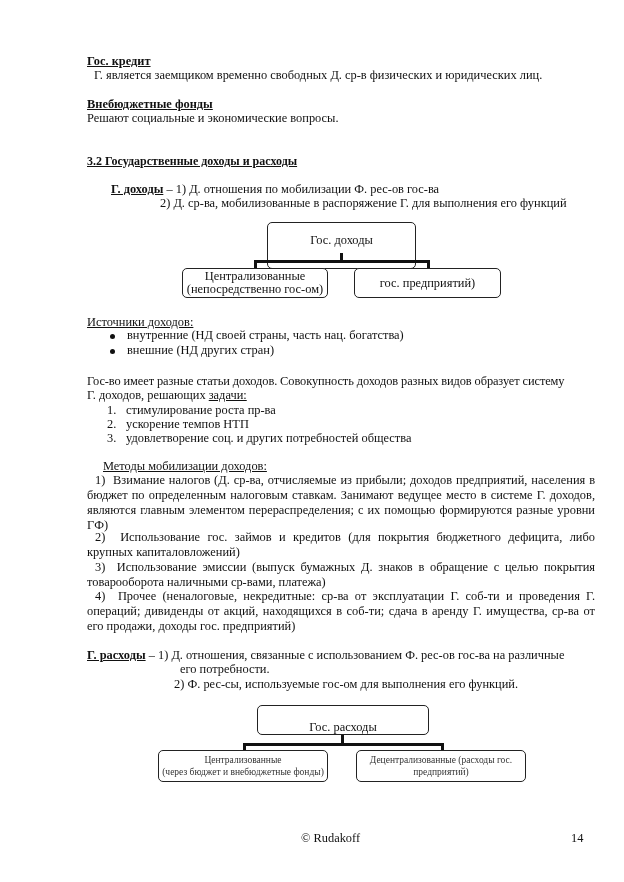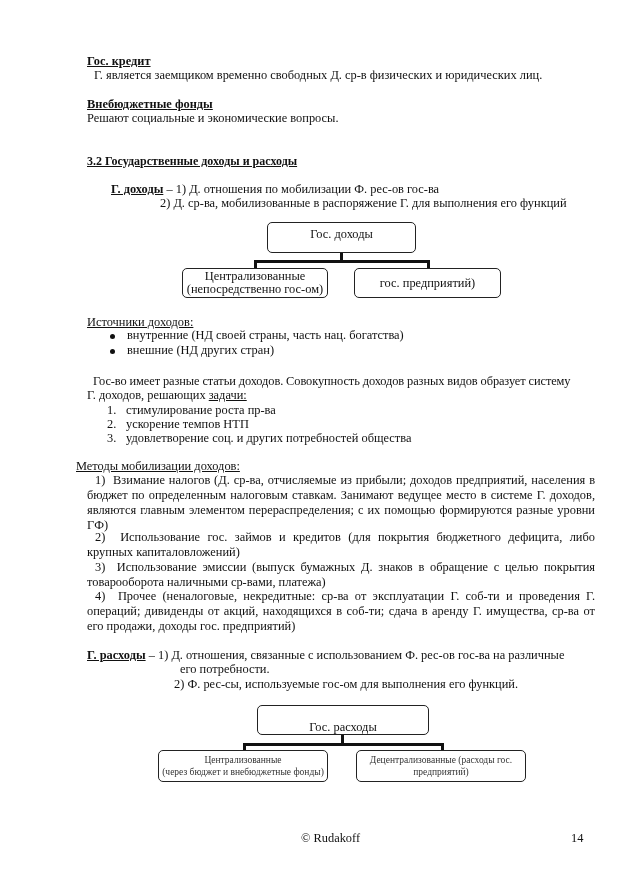--- a/index.html
+++ b/index.html
@@ -31,21 +31,21 @@
 <div class="abs" style="left:87px;top:111px;">Решают социальные и экономические вопросы.</div>
 
 <div class="abs hdr" style="left:87px;top:152px;font-size:12px;line-height:18px;">3.2 Государственные доходы и  расходы</div>
 
 <div class="abs" style="left:87px;top:182px;margin-left:24px;">
   <span class="hdr">Г. доходы</span><span> – </span><span>1) Д. отношения по мобилизации Ф. рес-ов гос-ва</span>
 </div>
 <div class="abs" style="left:160px;top:196px;">2) Д. ср-ва, мобилизованные в распоряжение Г. для выполнения его функций</div>
 
 <div>
-  <div class="box" style="left:267px;top:222px;width:149px;height:31px;justify-content:flex-start;padding-top:4px;">
+  <div class="box" style="left:267px;top:222px;width:149px;height:47px;justify-content:flex-start;padding-top:10px;">
     <span>Гос. доходы</span>
   </div>
   <div class="line" style="left:340px;top:253px;width:3px;height:9px;"></div>
   <div class="line" style="left:254px;top:260px;width:174px;height:3px;"></div>
   <div class="line" style="left:254px;top:260px;width:3px;height:9px;"></div>
   <div class="line" style="left:427px;top:260px;width:3px;height:9px;"></div>
   <div class="box" style="left:182px;top:268px;width:146px;height:30px;line-height:13px;">
     <span>Централизованные</span>
     <span>(непосредственно гос-ом)</span>
   </div>
@@ -55,35 +55,35 @@
 </div>
 
 <div class="abs u" style="left:87px;top:315px;">Источники доходов:</div>
 <div>
   <div class="bullet-dot" style="left:110px;top:334px;"></div>
   <div class="abs" style="left:127px;top:328px;">внутренние (НД своей страны, часть нац. богатства)</div>
   <div class="bullet-dot" style="left:110px;top:349px;"></div>
   <div class="abs" style="left:127px;top:343px;">внешние (НД других стран)</div>
 </div>
 
-<div class="abs" style="left:93px;top:374px;letter-spacing:-0.1px;">Гос-во имеет разные статьи доходов. Совокупность доходов разных видов образует систему</div>
+<div class="abs" style="left:87px;top:374px;letter-spacing:-0.1px;">Гос-во имеет разные статьи доходов. Совокупность доходов разных видов образует систему</div>
 <div class="abs" style="left:87px;top:388px;">
   <span>Г. доходов, решающих </span><span class="u">задачи:</span>
 </div>
 
 <div>
   <div class="abs" style="left:107px;top:403px;">1.</div>
   <div class="abs" style="left:126px;top:403px;">стимулирование роста пр-ва</div>
   <div class="abs" style="left:107px;top:417px;">2.</div>
   <div class="abs" style="left:126px;top:417px;">ускорение темпов НТП</div>
   <div class="abs" style="left:107px;top:431px;">3.</div>
   <div class="abs" style="left:126px;top:431px;">удовлетворение соц. и других потребностей общества</div>
 </div>
 
-<div class="abs u" style="left:76px;top:459px;">Методы мобилизации доходов:</div>
+<div class="abs u" style="left:103px;top:459px;">Методы мобилизации доходов:</div>
 <div>
   <div class="abs just" style="left:87px;top:473px;width:508px;text-indent:8px;">
     <span>1)</span>&nbsp;&nbsp;<span>Взимание налогов (Д. ср-ва, отчисляемые из прибыли; доходов предприятий, населения в бюджет по определенным налоговым ставкам. Занимают ведущее место в системе Г. доходов, являются главным элементом перераспределения; с их помощью формируются разные уровни ГФ)</span>
   </div>
   <div class="abs just" style="left:87px;top:530px;width:508px;text-indent:8px;">
     <span>2)</span>&nbsp;&nbsp;<span>Использование гос. займов и кредитов (для покрытия бюджетного дефицита, либо крупных капиталовложений)</span>
   </div>
   <div class="abs just" style="left:87px;top:560px;width:508px;text-indent:8px;">
     <span>3)</span>&nbsp;&nbsp;<span>Использование эмиссии (выпуск бумажных Д. знаков в обращение с целью покрытия товарооборота наличными ср-вами, платежа)</span>
   </div>

